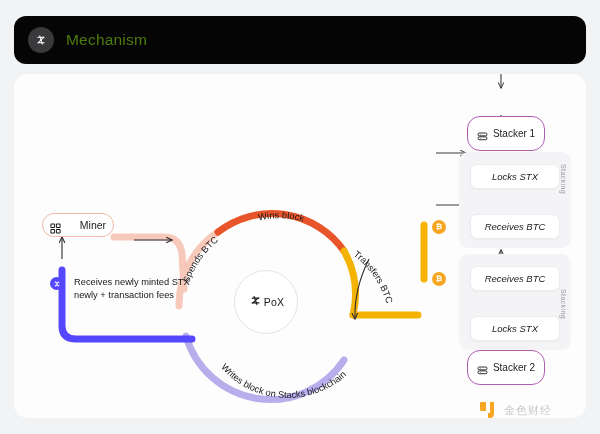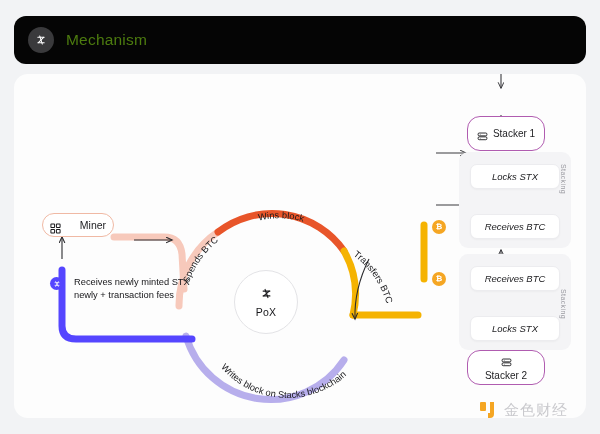--- a/index.html
+++ b/index.html
@@ -62,38 +62,38 @@
   }
   .left-caption-text {
     font-size: 9.3px; line-height: 13px; color: #17171a;
   }
 
   
   .pox {
     position: absolute; left: 252px; top: 228px;
     width: 64px; height: 64px; border-radius: 50%;
     border: 1.4px solid #e3e3e6; background: #ffffff;
-    display: flex; flex-direction: column; align-items: center; justify-content: center;
+    display: flex; flex-direction: row; align-items: center; justify-content: center;
     gap: 1px;
     transform: translate(-50%, -50%);
   }
   .pox-label { font-size: 10.5px; color: #18181b; letter-spacing: .3px; }
 
   
   .arc-text { font-size: 9.3px; fill: #1b1b1e; font-family: "Liberation Sans", sans-serif; }
 
   
   .stacker-pill {
     position: absolute; width: 78px; height: 35px;
     border: 1.2px solid #b05cb0; border-radius: 13px;
     background: #ffffff;
     display: flex; align-items: center; justify-content: center; gap: 5px;
   }
   .stacker-pill.s1 { left: 453px; top: 42px; }
-  .stacker-pill.s2 { left: 453px; top: 276px; flex-direction: column; }
+  .stacker-pill.s2 { left: 453px; top: 276px; }
   .stacker-label { font-size: 10px; color: #1d1d20; }
   .db-icon { width: 11px; height: 11px; display: block; }
 
   .group-box {
     position: absolute; left: 445px; width: 112px; height: 96px;
     background: #f4f4f6; border-radius: 9px;
   }
   .group-box.g1 { top: 78px; }
   .group-box.g2 { top: 180px; }
 
@@ -124,21 +124,21 @@
   .btc-badge.t1 { top: 146px; }
   .btc-badge.t2 { top: 198px; }
   .btc-glyph { font-size: 8px; color: #ffffff; font-weight: bold; line-height: 1; }
 
   
   .watermark {
     position: absolute; left: 478px; top: 400px;
     display: flex; align-items: center; gap: 6px;
   }
   .wm-mark { width: 20px; height: 20px; flex: 0 0 auto; }
-  .wm-text { font-size: 15px; color: #c9c9cd; letter-spacing: 1px; }
+  .wm-text { font-size: 11px; color: #c9c9cd; letter-spacing: 1px; }
 </style>
 </head>
 <body>
 
 <div class="page">
 
   <div class="header">
     <span class="hdr-logo">
       <svg width="14" height="14" viewBox="0 0 20 20" aria-hidden="true">
         <g stroke="#ffffff" stroke-width="1.5" stroke-linecap="round" fill="none">

